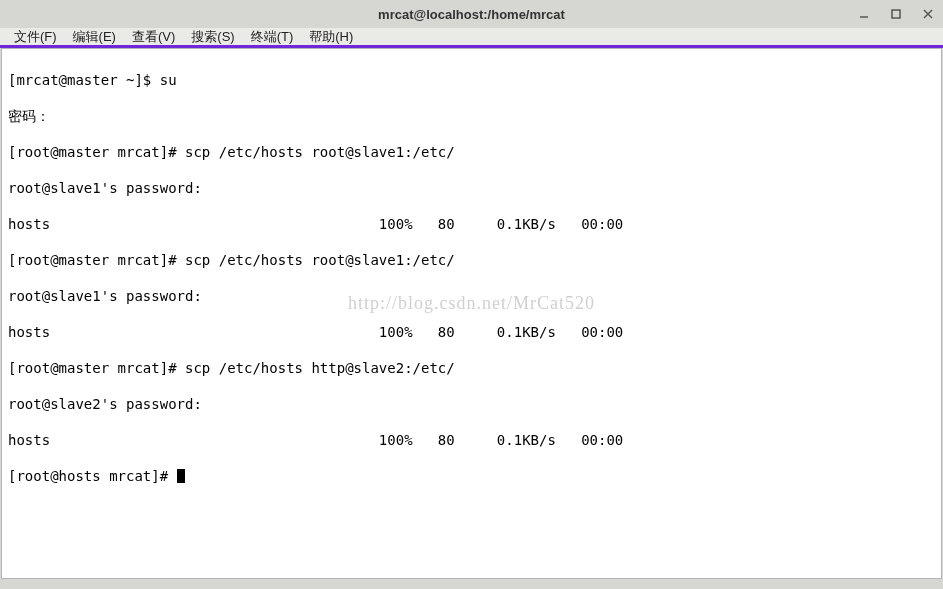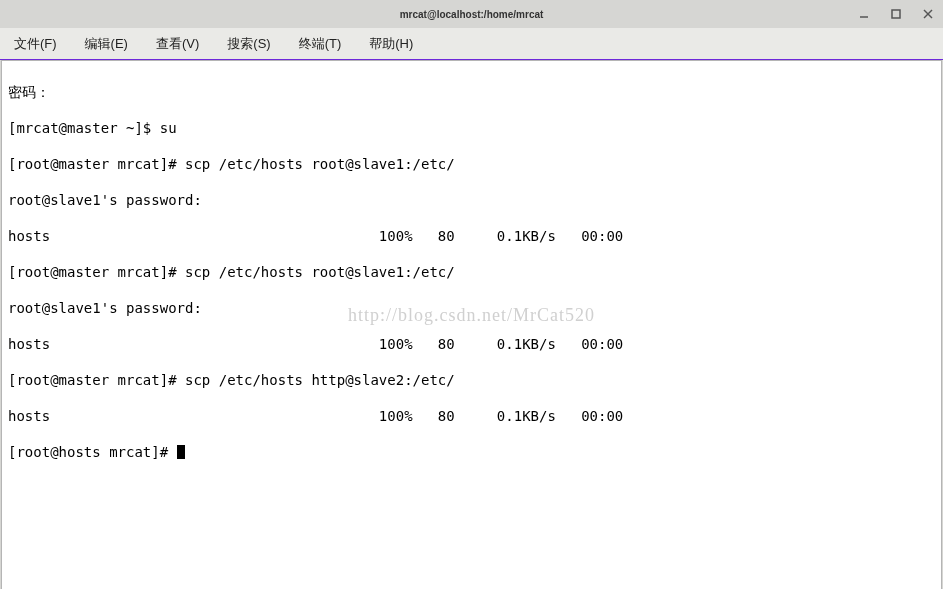--- a/index.html
+++ b/index.html
@@ -10,21 +10,21 @@
       background: #d6d6d3;
       overflow: hidden;
     }
     .titlebar {
       height: 28px;
       background: #d6d6d3;
       display: flex;
       align-items: center;
       justify-content: center;
       position: relative;
-      font-size: 10px;
+      font-size: 13px;
       font-weight: bold;
       color: #333;
     }
     .window-controls {
       position: absolute;
       right: 8px;
       top: 0;
       height: 28px;
       display: flex;
       align-items: center;
@@ -34,29 +34,29 @@
       width: 14px;
       height: 14px;
       display: flex;
       align-items: center;
       justify-content: center;
       cursor: pointer;
       color: #555;
       font-weight: bold;
     }
     .menubar {
-      height: 32px;
+      height: 20px;
       background: #eaeae7;
       display: flex;
       align-items: center;
       padding: 0 6px;
-      border-bottom: 1px solid #6d28d9;
+      border-bottom: 3px solid #6d28d9;
       font-size: 13px;
       color: #222;
-      gap: 12px;
+      gap: 0;
     }
     .menu-item {
       padding: 3px 8px;
       cursor: pointer;
     }
     .terminal-area {
       background: #ffffff;
       height: calc(589px - 28px - 28px - 2px);
       padding: 4px 6px;
       font-family: "DejaVu Sans Mono", "Liberation Mono", monospace;
@@ -117,25 +117,26 @@
 <div class="menubar">
   <div class="menu-item">文件(F)</div>
   <div class="menu-item">编辑(E)</div>
   <div class="menu-item">查看(V)</div>
   <div class="menu-item">搜索(S)</div>
   <div class="menu-item">终端(T)</div>
   <div class="menu-item">帮助(H)</div>
 </div>
 
 <div class="terminal-area">
+<div class="term-line">[mrcat@master ~]$ su</div>
 <div class="term-line">密码：</div>
-<div class="term-line">[mrcat@master ~]$ su</div>
 <div class="term-line">[root@master mrcat]# scp /etc/hosts root@slave1:/etc/</div>
 <div class="term-line">root@slave1's password:</div>
 <div class="term-line">hosts                                       100%   80     0.1KB/s   00:00</div>
 <div class="term-line">[root@master mrcat]# scp /etc/hosts root@slave1:/etc/</div>
 <div class="term-line">root@slave1's password:</div>
 <div class="term-line">hosts                                       100%   80     0.1KB/s   00:00</div>
 <div class="term-line">[root@master mrcat]# scp /etc/hosts http@slave2:/etc/</div>
+<div class="term-line">root@slave2's password:</div>
 <div class="term-line">hosts                                       100%   80     0.1KB/s   00:00</div>
 <div class="term-line"><span>[root@hosts mrcat]# </span><span class="cursor-block"></span></div>
 <div class="watermark">http://blog.csdn.net/MrCat520</div>
 </div>
 
 </body></html>

